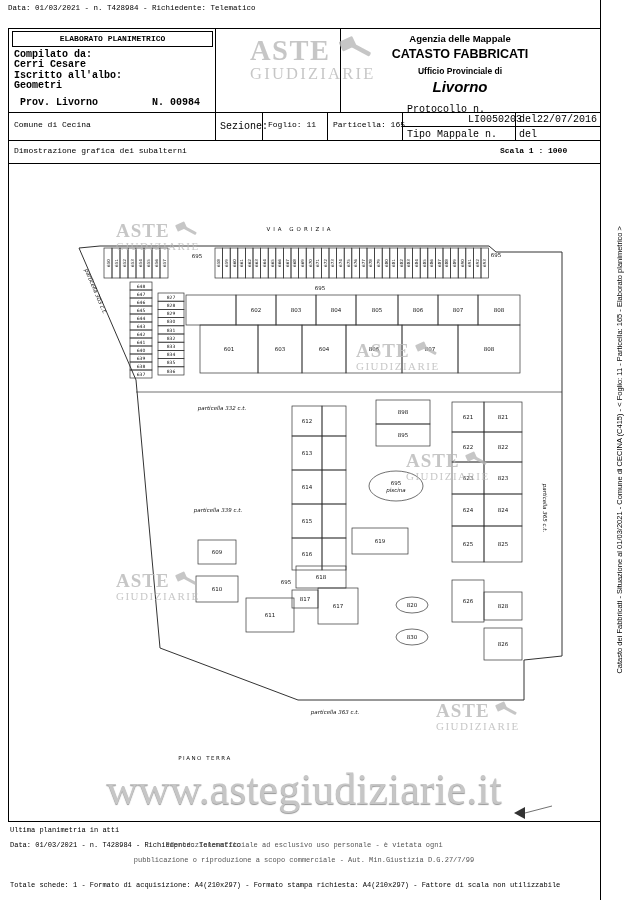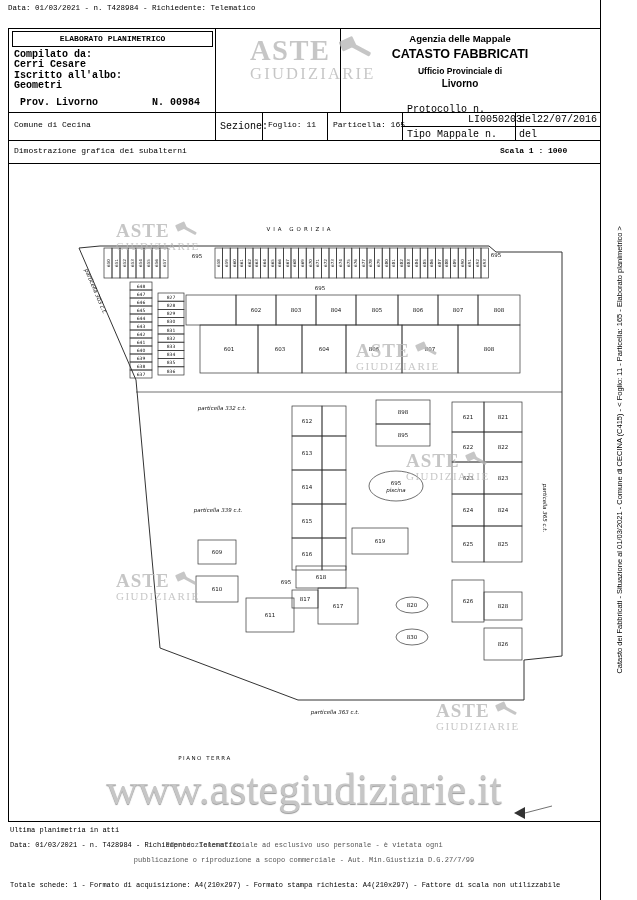--- a/index.html
+++ b/index.html
@@ -69,21 +69,21 @@
 <div class="abs t75" style="left:14px;top:49px;font-weight:bold;">Compilato da:</div>
 <div class="abs t75" style="left:14px;top:59px;font-weight:bold;">Cerri Cesare</div>
 <div class="abs t75" style="left:14px;top:70px;font-weight:bold;">Iscritto all'albo:</div>
 <div class="abs t75" style="left:14px;top:80px;font-weight:bold;">Geometri</div>
 <div class="abs t75" style="left:14px;top:97px;font-weight:bold;padding-left:6px;">Prov. Livorno</div>
 <div class="abs t75" style="left:152px;top:97px;font-weight:bold;">N. 00984</div>
 
 <div class="abs agz" style="left:340px;top:33px;width:240px;font-size:9.5px;">Agenzia delle Mappale</div>
 <div class="abs agz" style="left:340px;top:47px;width:240px;font-size:12.5px;">CATASTO FABBRICATI</div>
 <div class="abs agz" style="left:340px;top:66px;width:240px;font-size:8.5px;">Ufficio Provinciale di</div>
-<div class="abs agz" style="left:340px;top:78px;width:240px;font-size:10px;">Livorno</div>
+<div class="abs agz" style="left:340px;top:78px;width:240px;font-size:15px;font-style:italic;">Livorno</div>
 
 <div class="abs t8" style="left:14px;top:120px;">Comune di Cecina</div>
 <div class="abs t75" style="left:220px;top:121px;">Sezione:</div>
 <div class="abs t8" style="left:268px;top:120px;">Foglio: 11</div>
 <div class="abs t8" style="left:333px;top:120px;">Particella: 165</div>
 <div class="abs t75" style="left:407px;top:104px;">Protocollo n.</div>
 <div class="abs t75" style="left:468px;top:114px;">LI0050203</div>
 <div class="abs t75" style="left:519px;top:114px;">del</div>
 <div class="abs t75" style="left:537px;top:114px;">22/07/2016</div>
 <div class="abs t75" style="left:407px;top:129px;">Tipo Mappale n.</div>

